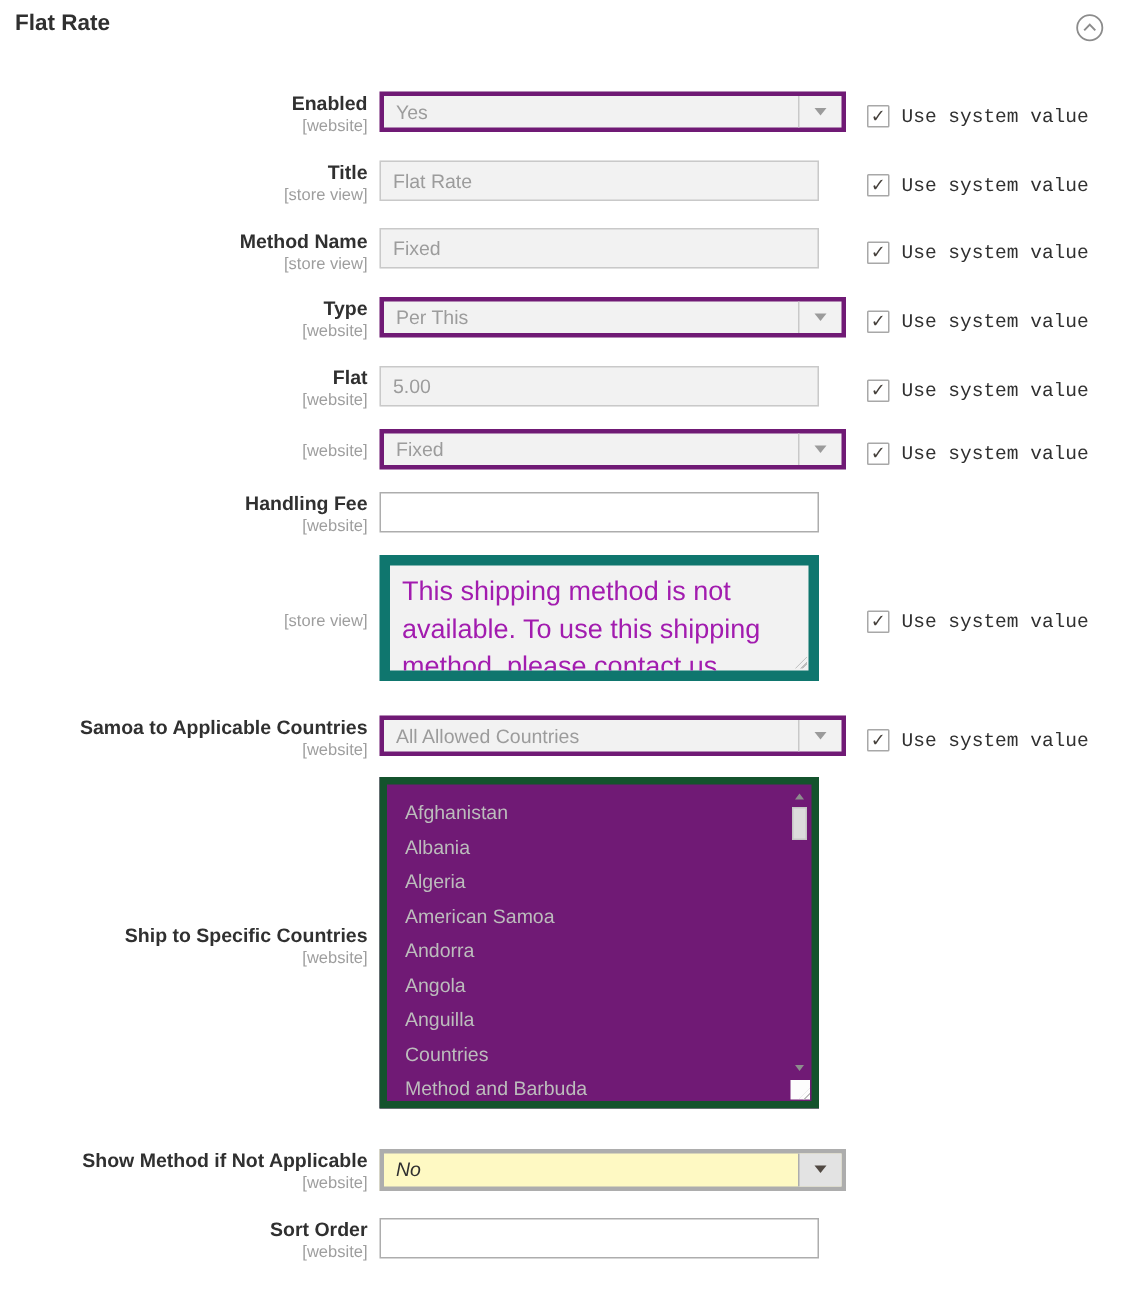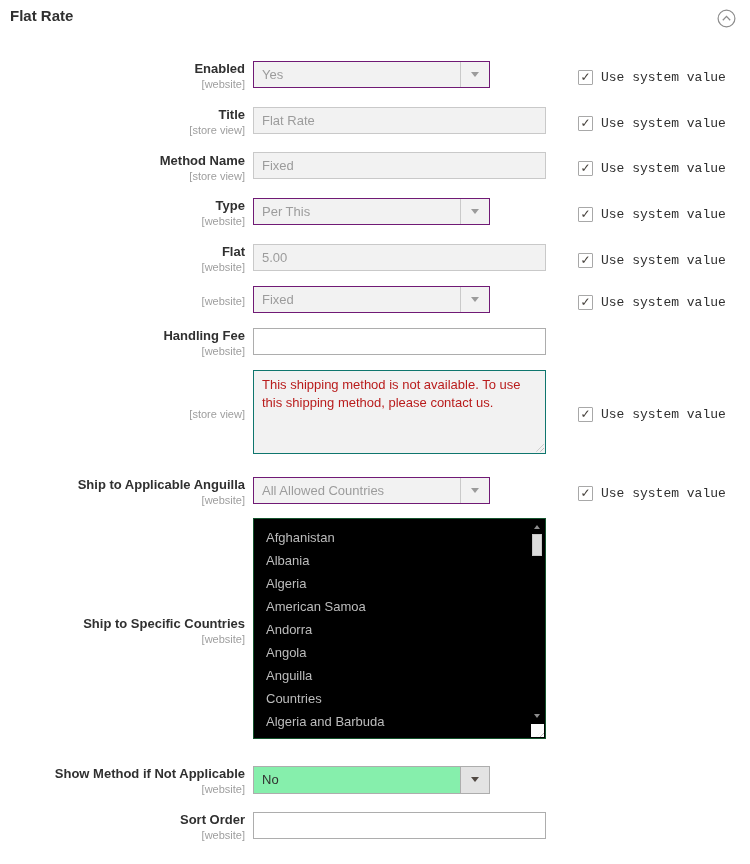--- a/index.html
+++ b/index.html
@@ -24,42 +24,42 @@
   .field-col { margin-left:8px; flex:0 0 293px; width:293px; }
   .usv-col { margin-left:32px; display:flex; align-items:center; padding-top:6px; }
   .usv-label { margin-left:8px; font-size:13px; color:#303030; white-space:nowrap;font-family:Liberation Mono, monospace; }
 
   
   .txt-input { width:293px; height:27px; border:1px solid #adadad; background:#fff;
     font-family:"Liberation Sans",sans-serif; font-size:13px; color:#303030; padding:0 8px; }
   .txt-input:disabled { background:#f2f2f2; border-color:#c9c9c9; color:#9c9c9c; }
 
   
-  .select { display:flex; width:237px; height:27px; border:1px solid #701a75;
+  .select { display:flex; width:311px; height:27px; border:3px solid #701a75;
     background:#f2f2f2; color:#9c9c9c; font-size:13px; }
   .select-value { flex:1; display:flex; align-items:center; padding:0 8px; overflow:hidden; white-space:nowrap; }
   .select-arrow-box { width:29px; border-left:1px solid #c9c9c9; display:flex;
     align-items:center; justify-content:center; flex:0 0 29px; }
   .caret-down { width:0; height:0; border-left:4px solid transparent;
     border-right:4px solid transparent; border-top:5px solid #9b9b9b; }
-  .select.enabled { background:#86efac; border-color:#adadad; color:#303030; height:28px; }
+  .select.enabled { background:#fef9c3; border-color:#adadad; color:#303030; height:28px;font-style:italic; }
   .select.enabled .select-arrow-box { background:#e3e3e3; border-left-color:#adadad; }
   .select.enabled .caret-down { border-top-color:#514943; }
 
   
   .textarea-box { position:relative; width:293px; height:84px; background:#f2f2f2;
-    border:1px solid #0f766e; color:#b91c1c; font-size:13px; line-height:1.4;
+    border:7px solid #0f766e; color:#a21caf; font-size:18px; line-height:1.4;
     padding:5px 8px; overflow:hidden; }
   .resize-handle { position:absolute; right:1px; bottom:1px; width:8px; height:8px;
     background:repeating-linear-gradient(135deg, transparent 0 2px, #bdbdbd 2px 3px);
     clip-path:polygon(100% 0, 100% 100%, 0 100%); }
 
   
-  .multiselect { position:relative; width:293px; height:221px; background:#000000;
-    border:1px solid #14532d; overflow:hidden; }
+  .multiselect { position:relative; width:293px; height:221px; background:#701a75;
+    border:5px solid #14532d; overflow:hidden; }
   .ms-options { padding:7px 0 0 0; }
   .ms-option { font-size:13px; color:#bcbcbc; padding:4px 12px; height:23px; white-space:nowrap; }
   .ms-scrollbar { position:absolute; top:2px; right:2px; bottom:16px; width:12px;
     display:flex; flex-direction:column; align-items:center; }
   .ms-btn { width:12px; height:12px; display:flex; align-items:center; justify-content:center; }
   .caret-up-sm { width:0; height:0; border-left:3px solid transparent;
     border-right:3px solid transparent; border-bottom:4px solid #8d8d8d; }
   .caret-down-sm { width:0; height:0; border-left:3px solid transparent;
     border-right:3px solid transparent; border-top:4px solid #8d8d8d; }
   .ms-thumb { width:10px; height:22px; background:#dcdcdc; border:1px solid #c6c6c6; margin-top:1px; }
@@ -223,21 +223,21 @@
     <div class="usv-col">
       <span class="checkbox">
           <span class="check-mark">✓</span>
         </span>
       <span class="usv-label">Use system value</span>
     </div>
   </div>
 
   <div class="row">
     <div class="label-col">
-      <div class="f-label">Ship to Applicable Anguilla</div>
+      <div class="f-label">Samoa to Applicable Countries</div>
       <div class="f-scope">[website]</div>
     </div>
     <div class="field-col">
       <div class="select">
         <span class="select-value">All Allowed Countries</span>
         <span class="select-arrow-box">
             <span class="caret-down"></span>
           </span>
       </div>
     </div>
@@ -258,21 +258,21 @@
       <div class="multiselect">
         <div class="ms-options">
           <div class="ms-option">Afghanistan</div>
           <div class="ms-option">Albania</div>
           <div class="ms-option">Algeria</div>
           <div class="ms-option">American Samoa</div>
           <div class="ms-option">Andorra</div>
           <div class="ms-option">Angola</div>
           <div class="ms-option">Anguilla</div>
           <div class="ms-option">Countries</div>
-          <div class="ms-option">Algeria and Barbuda</div>
+          <div class="ms-option">Method and Barbuda</div>
         </div>
         <div class="ms-scrollbar">
           <span class="ms-btn">
               <span class="caret-up-sm"></span>
             </span>
           <span class="ms-thumb"></span>
           <span class="ms-spacer"></span>
           <span class="ms-btn">
               <span class="caret-down-sm"></span>
             </span>

